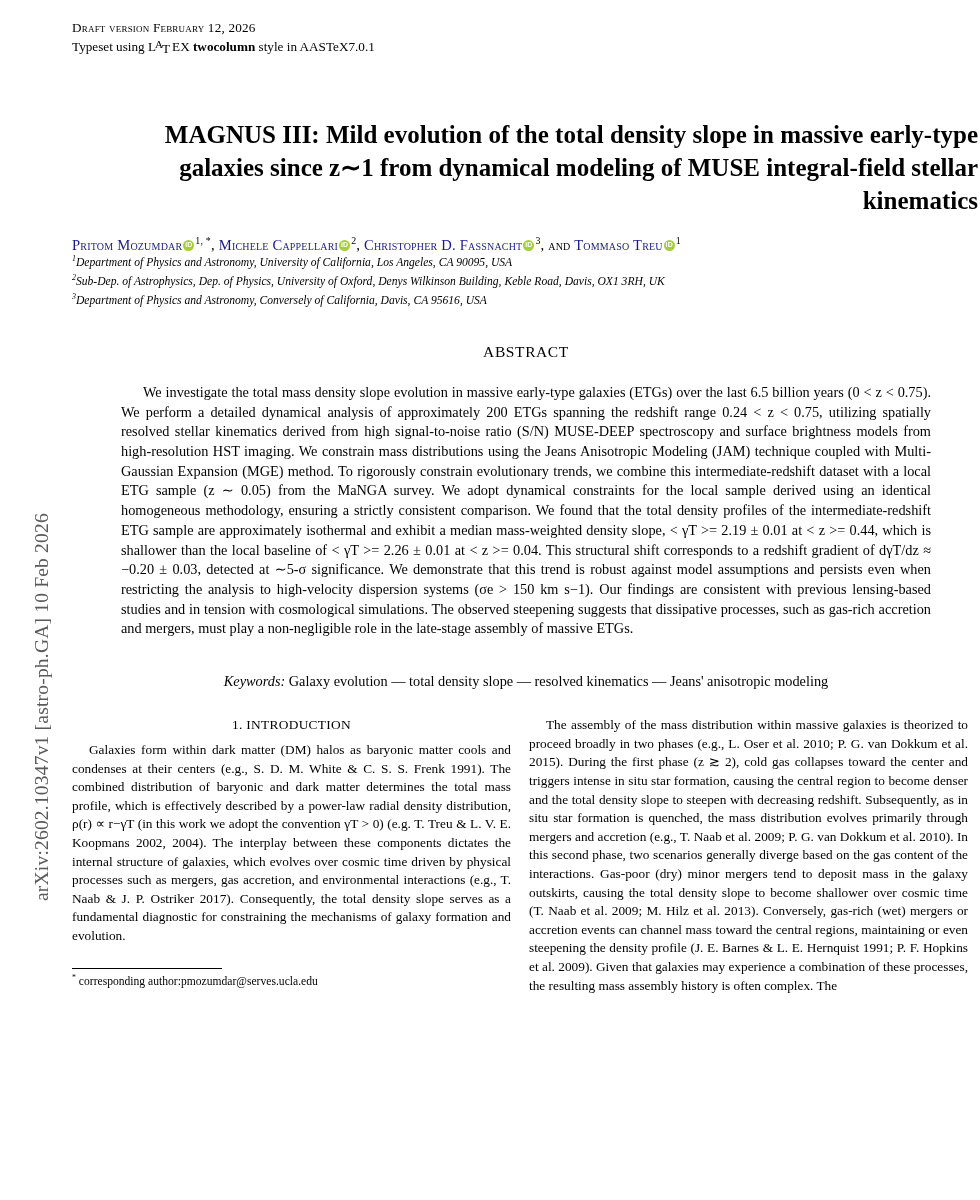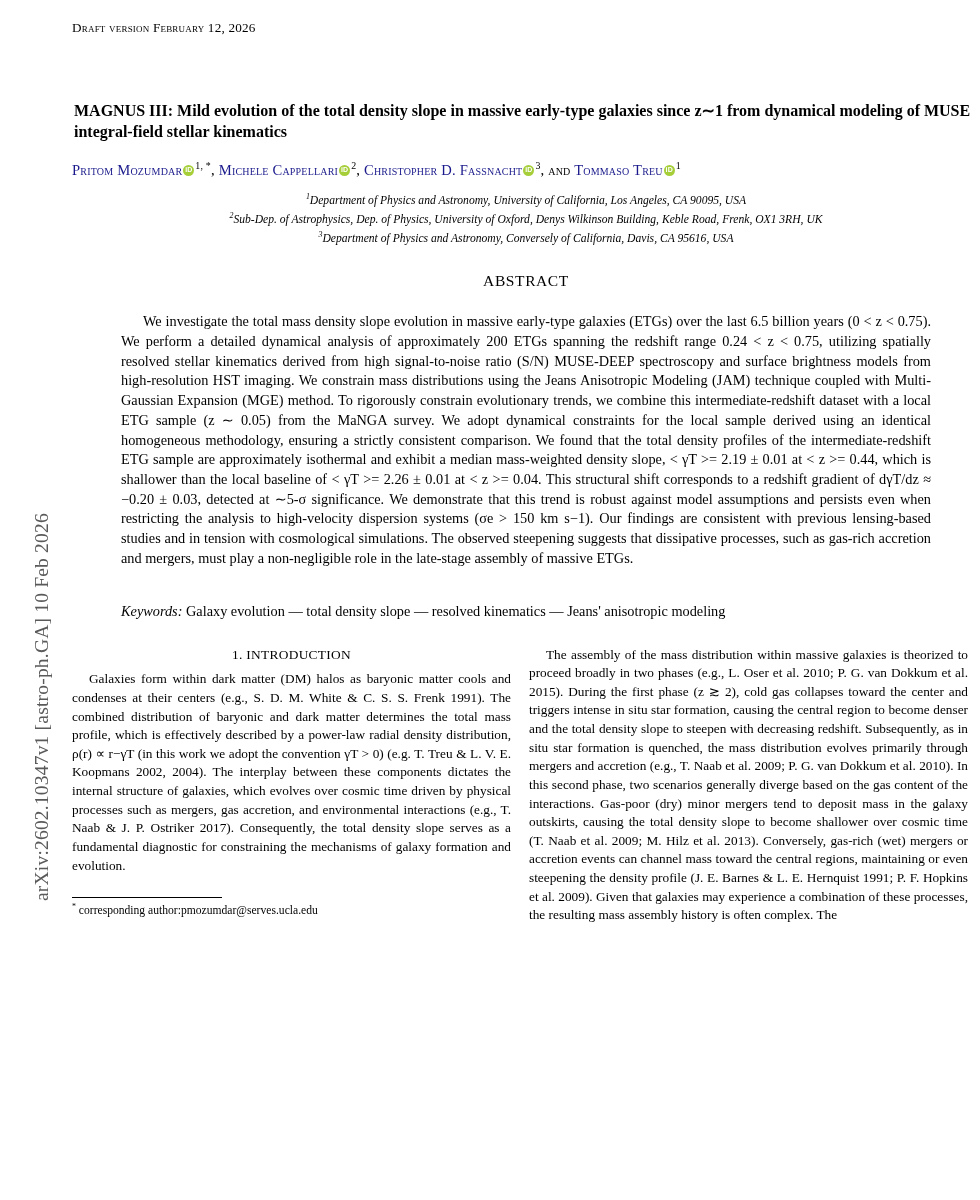--- a/index.html
+++ b/index.html
@@ -57,22 +57,22 @@
   .draft-line2 {
     font-size: 13.2px;
   }
   .latex-mark { font-size: 13.2px; }
   .latex-mark .a { font-size: 11px; position: relative; top: -3px; left: -1px; }
   .latex-mark .t { font-size: 13.2px; position: relative; left: -2px; top: 2px; }
   .twocol-b { font-weight: bold; }
 
   .title {
     margin-top: 62px;
-    text-align: left;
-    font-size: 16px;
+    text-align: right;
+    font-size: 25px;
     font-weight: bold;
     line-height: 1.32;
     padding: 0 2px;
   }
 
   .authors {
     margin-top: 20px;
     text-align: left;
     font-size: 14.6px;
     font-variant: small-caps;
@@ -98,47 +98,45 @@
     font-family: "Liberation Sans", sans-serif;
     font-variant: normal;
     color: #ffffff;
     text-align: center;
     line-height: 12px;
     font-weight: bold;
   }
   sup { font-size: 0.68em; vertical-align: super; line-height: 0; }
 
   .affils {
-    margin-top: 13px;
-    text-align: center;
     font-size: 11.6px;
     font-style: italic;
     line-height: 1.62;
   }
 
   .abstract-head {
-    margin-top: 24px;
+    margin-top: 32px;
     text-align: center;
     font-size: 15.5px;
     letter-spacing: 0.6px;
   }
   .abstract-body {
     margin: 22px auto 0 auto;
     width: 810px;
     font-size: 14.3px;
     line-height: 1.38;
     text-align: justify;
     text-justify: inter-word;
   }
   .abstract-body p { margin: 0; text-indent: 22px; }
 
   .keywords {
     margin: 34px auto 0 auto;
     width: 810px;
-    text-align: left;
+    text-align: center;
     font-size: 14.3px;
   }
   .keywords .kw-label { font-style: italic; }
 
   .columns {
     margin-top: 26px;
     display: flex;
     gap: 18px;
     width: 908px;
   }
@@ -172,31 +170,34 @@
 <body>
 
 <div class="page">
 
   <div class="arxiv-stamp">arXiv:2602.10347v1  [astro-ph.GA]  10 Feb 2026</div>
 
   <div class="content">
 
     <div class="draft-head">
       <div class="draft-line1">Draft version February 12, 2026</div>
+      <div class="draft-line2">
+        <span>Typeset using L</span><span class="latex-mark"><span class="a">A</span><span class="t">T</span><span>EX</span></span> <span class="twocol-b">twocolumn</span> <span>style in AASTeX7.0.1</span>
+      </div>
     </div>
 
     <div class="title">MAGNUS III: Mild evolution of the total density slope in massive early-type galaxies since z∼1 from dynamical modeling of MUSE integral-field stellar kinematics</div>
 
     <div class="authors">
       <span><span>Pritom Mozumdar</span><span class="orcid"></span><sup class="plain">1, *</sup></span><span class="plain">, </span><span><span>Michele Cappellari</span><span class="orcid"></span><sup class="plain">2</sup></span><span class="plain">, </span><span><span>Christopher D. Fassnacht</span><span class="orcid"></span><sup class="plain">3</sup></span><span class="plain">, </span><span class="plain">and</span><span class="plain"> </span><span><span>Tommaso Treu</span><span class="orcid"></span><sup class="plain">1</sup></span>
     </div>
 
     <div class="affils">
       <div><sup>1</sup><span>Department of Physics and Astronomy, University of California, Los Angeles, CA 90095, USA</span></div>
-      <div><sup>2</sup><span>Sub-Dep. of Astrophysics, Dep. of Physics, University of Oxford, Denys Wilkinson Building, Keble Road, Frenk, OX1 3RH, UK</span></div>
+      <div><sup>2</sup><span>Sub-Dep. of Astrophysics, Dep. of Physics, University of Oxford, Denys Wilkinson Building, Keble Road, Davis, OX1 3RH, UK</span></div>
       <div><sup>3</sup><span>Department of Physics and Astronomy, Conversely of California, Davis, CA 95616, USA</span></div>
     </div>
 
     <div class="abstract-head">ABSTRACT</div>
     <div class="abstract-body">
       <p>We investigate the total mass density slope evolution in massive early-type galaxies (ETGs) over the last 6.5 billion years (0 &lt; z &lt; 0.75). We perform a detailed dynamical analysis of approximately 200 ETGs spanning the redshift range 0.24 &lt; z &lt; 0.75, utilizing spatially resolved stellar kinematics derived from high signal-to-noise ratio (S/N) MUSE-DEEP spectroscopy and surface brightness models from high-resolution HST imaging. We constrain mass distributions using the Jeans Anisotropic Modeling (JAM) technique coupled with Multi-Gaussian Expansion (MGE) method. To rigorously constrain evolutionary trends, we combine this intermediate-redshift dataset with a local ETG sample (z ∼ 0.05) from the MaNGA survey. We adopt dynamical constraints for the local sample derived using an identical homogeneous methodology, ensuring a strictly consistent comparison. We found that the total density profiles of the intermediate-redshift ETG sample are approximately isothermal and exhibit a median mass-weighted density slope, &lt; γT &gt;= 2.19 ± 0.01 at &lt; z &gt;= 0.44, which is shallower than the local baseline of &lt; γT &gt;= 2.26 ± 0.01 at &lt; z &gt;= 0.04. This structural shift corresponds to a redshift gradient of dγT/dz ≈ −0.20 ± 0.03, detected at ∼5-σ significance. We demonstrate that this trend is robust against model assumptions and persists even when restricting the analysis to high-velocity dispersion systems (σe &gt; 150 km s−1). Our findings are consistent with previous lensing-based studies and in tension with cosmological simulations. The observed steepening suggests that dissipative processes, such as gas-rich accretion and mergers, must play a non-negligible role in the late-stage assembly of massive ETGs.</p>
     </div>
 
     <div class="keywords">
       <span class="kw-label">Keywords:</span>

